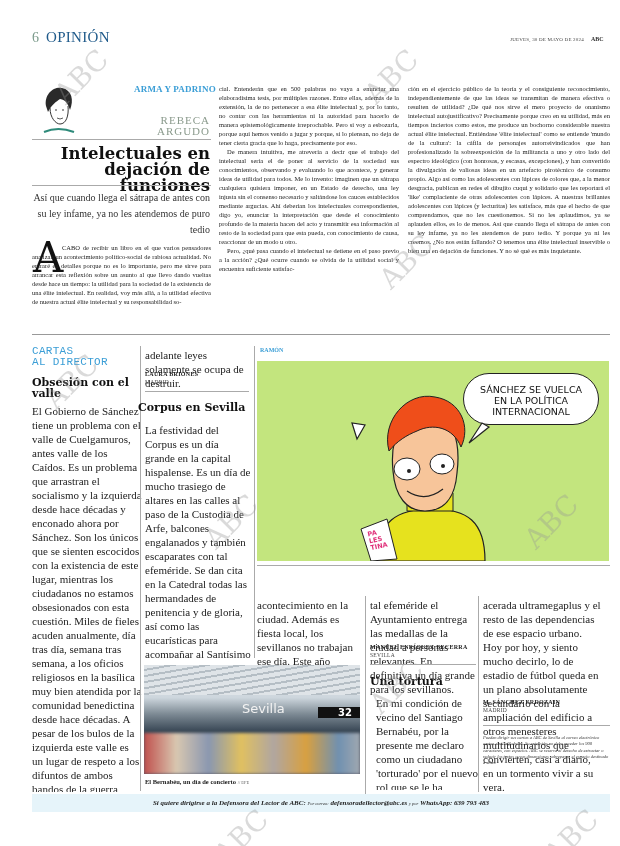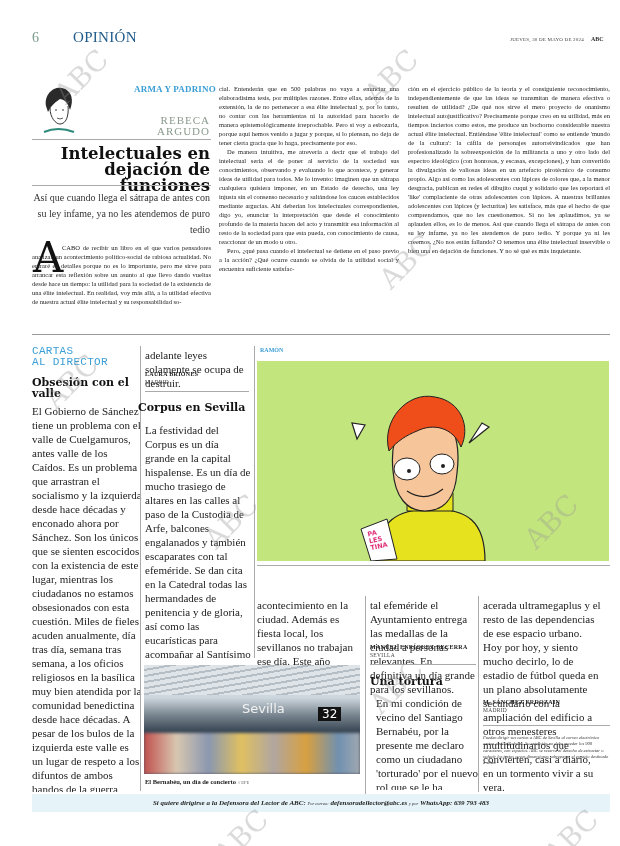--- a/index.html
+++ b/index.html
@@ -2,21 +2,21 @@
 <html><head>
 <meta charset="utf-8">
 <style>
   * { box-sizing: border-box; margin: 0; padding: 0; }
   html, body { width: 620px; height: 846px; background: #ffffff; overflow: hidden; }
   body { position: relative; font-family: "DejaVu Serif", "Liberation Serif", serif; color: #222; }
   .abs { position: absolute; }
 
   
   .page-num { left: 32px; top: 30px; font-size: 14px; color: #7a9a8a; font-family: "Liberation Serif", serif; }
-  .section { left: 46px; top: 29px; font-size: 15px; color: #1f5a8a; font-family: "Liberation Serif", serif; letter-spacing: 0.3px; margin-left: 27px; }
+  .section { left: 46px; top: 29px; font-size: 15px; color: #1f5a8a; font-family: "Liberation Serif", serif; letter-spacing: 0.3px; }
   .dateline { left: 510px; top: 37px; font-size: 5px; color: #444; font-family: "Liberation Serif", serif; letter-spacing: 0.2px; }
   .brand { left: 591px; top: 36px; font-size: 6px; font-weight: bold; color: #333; font-family: "Liberation Serif", serif; }
 
   
   .col-label { left: 134px; top: 84px; font-size: 9px; font-weight: bold; color: #3b9ed6; font-family: "Liberation Serif", serif; letter-spacing: 0.2px; }
   .author1 { left: 150px; top: 115px; width: 60px; text-align: right; font-size: 11px; color: #8a9a8c; font-family: "Liberation Serif", serif; letter-spacing: 1px; line-height: 11px; }
   .portrait { left: 38px; top: 84px; width: 40px; height: 50px; }
   .rule { height: 1px; background: #aaa; }
   .headline { left: 30px; top: 146px; width: 180px; text-align: right; font-size: 16.5px; line-height: 16px; font-weight: bold; color: #111; font-family: "DejaVu Serif", serif; }
   .dek { left: 30px; top: 190px; width: 180px; text-align: right; font-size: 10px; line-height: 16px; color: #333; font-family: "Liberation Serif", serif; }
@@ -98,20 +98,21 @@
 <div class="abs sig-name" style="left:145px;top:371px;">LAURA BRIONES</div>
 <div class="abs sig-city" style="left:145px;top:379px;">MADRID</div>
 <div class="abs rule" style="left:145px;top:391px;width:104px;"></div>
 <div class="abs letter-title" style="left:138px;top:402px;width:110px;">Corpus en Sevilla</div>
 <div class="abs letter-text" style="left:145px;top:423px;width:106px;height:235px;overflow:hidden;">La festividad del Corpus es un día grande en la capital hispalense. Es un día de mucho trasiego de altares en las calles al paso de la Custodia de Arfe, balcones engalanados y también escaparates con tal efeméride. Se dan cita en la Catedral todas las hermandades de penitencia y de gloria, así como las eucarísticas para acompañar al Santísimo Sacramento. También se dan cita todas las autoridades civiles y militares, todas vestidas de gala, es una procesión muy larga que dura cuatro horas aproximadamente. Sacerdotes y canónigos se arremolinan junto a la Custodia, en la que también rinde pleitesía el señor arzobispo y sus obispos auxiliares, todo un</div>
 
 <div class="abs vrule" style="left:254px;top:346px;height:312px;"></div>
 
 <div class="abs cartoon-credit">RAMÓN</div>
 <div class="abs cartoon">
+  <div class="bubble" style="left:206px;top:12px;width:136px;height:52px;padding-top:10px;">SÁNCHEZ SE VUELCA EN LA POLÍTICA INTERNACIONAL</div>
   <svg style="position:absolute;left:0;top:0;" width="352" height="200">
     <path d="M95 62 L100 78 L108 64 Z" fill="#fff" stroke="#222" stroke-width="1.2"></path>
     <path d="M225 62 L212 82 L232 66 Z" fill="#fff" stroke="#222" stroke-width="1.2"></path>
     <path d="M140 160 L210 160 L220 200 L130 200 Z" fill="#b7b62a" stroke="#222"></path>
     <path d="M120 200 C120 160 140 148 175 148 C210 148 228 160 228 200 Z" fill="#e6e21e" stroke="#222" stroke-width="1.2"></path>
     <path d="M150 150 L150 132 L196 132 L196 150 Z" fill="#e6e21e" stroke="#222"></path>
     <path d="M136 110 C132 70 150 50 172 52 C196 54 204 80 200 112 C198 138 186 150 168 150 C150 150 138 136 136 110 Z" fill="#f7c59a" stroke="#222" stroke-width="1.2"></path>
     <path d="M132 90 C124 60 150 30 178 36 C204 40 214 66 204 86 C196 66 176 62 160 70 C150 74 140 80 132 90 Z" fill="#ef4e1a" stroke="#222"></path>
     <ellipse cx="150" cy="108" rx="13" ry="11" fill="#fff" stroke="#222"></ellipse>
     <ellipse cx="185" cy="103" rx="12" ry="10" fill="#fff" stroke="#222"></ellipse>
@@ -136,21 +137,21 @@
 <div class="abs vrule" style="left:478px;top:596px;height:196px;"></div>
 <div class="abs letter-text" style="left:483px;top:598px;width:120px;">acerada ultramegaplus y el resto de las dependencias de ese espacio urbano. Hoy por hoy, y siento mucho decirlo, lo de estadio de fútbol queda en un plano absolutamente secundario con la ampliación del edificio a otros menesteres multitudinarios que convierten, casi a diario, en un tormento vivir a su vera.</div>
 <div class="abs sig-name" style="left:483px;top:699px;">M. SÁNCHEZ ERDOZAIN</div>
 <div class="abs sig-city" style="left:483px;top:707px;">MADRID</div>
 <div class="abs rule" style="left:483px;top:725px;width:127px;"></div>
 <div class="abs note">Pueden dirigir sus cartas a ABC de Sevilla al correo electrónico cartas.sevilla@abc.es. Su extensión no debe exceder los 900 caracteres, con espacios. ABC se reserva el derecho de extractar o reducir los textos cuyas dimensiones sobrepasen el espacio destinado a ellas.</div>
 
 <div class="abs photo">
   <div style="position:absolute;left:0;top:0;width:216px;height:30px;background:repeating-linear-gradient(170deg,#dfe4e8 0 4px,#b5bec5 4px 6px);"></div>
   <div style="position:absolute;left:98px;top:36px;font-family:'DejaVu Sans',sans-serif;font-size:13px;color:#f2f2f2;">Sevilla</div>
-  <div style="position:absolute;left:174px;top:42px;background:#111;color:#fff;font-family:'DejaVu Sans',sans-serif;font-size:12px;font-weight:normal;padding:0 4px;">32</div>
+  <div style="position:absolute;left:174px;top:42px;background:#111;color:#fff;font-family:'DejaVu Sans',sans-serif;font-size:10px;font-weight:bold;padding:0 20px;">32</div>
   <div style="position:absolute;left:0;top:68px;width:216px;height:41px;background:linear-gradient(90deg,#c0504d 0%,#d8c7b0 15%,#8a97b0 30%,#e0c060 45%,#b0a6a0 60%,#d8a040 75%,#7090b0 90%,#a0a8b0 100%);filter:blur(1.5px);"></div>
 </div>
 <div class="abs caption">
   <span>El Bernabéu, un día de concierto</span>
   <span class="credit">// EFE</span>
 </div>
 
 <div class="abs footer-bar">
   <span>Si quiere dirigirse a la Defensora del Lector de ABC:</span>
   <span class="small">Por correo:</span>

